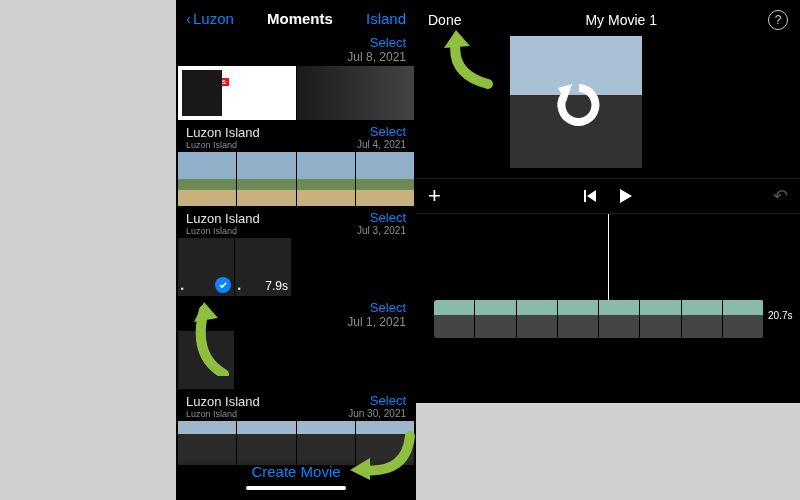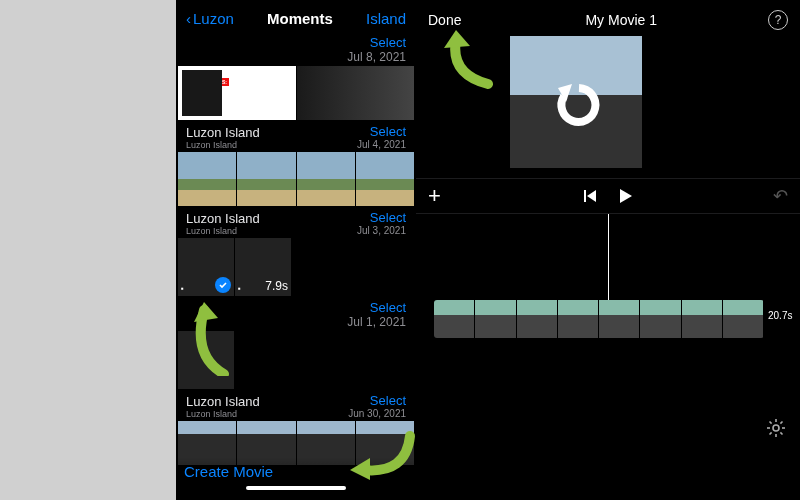--- a/index.html
+++ b/index.html
@@ -1,20 +1,20 @@
 <!DOCTYPE html>
 <html><head>
 <meta charset="utf-8">
 <style>
   * { margin: 0; padding: 0; box-sizing: border-box; }
   body { background: #d0d0d0; display: flex; align-items: center; justify-content: center; height: 500px; font-family: -apple-system, Helvetica, Arial, sans-serif; }
   .stage { width: 800px; height: 500px; background: #d0d0d0; display: flex; }
   .pad-left { width: 176px; }
   .phone { width: 240px; height: 500px; background: #000; color: #fff; position: relative; overflow: hidden; font-size: 11px; }
-  .phone2 { width: 384px; height: 500px; background: #000; color: #fff; position: relative; overflow: hidden; font-size: 11px; }
+  .phone2 { width: 384px; height: 403px; background: #000; color: #fff; position: relative; overflow: hidden; font-size: 11px; }
 
   
   .nav { display: flex; align-items: center; justify-content: space-between; padding: 10px 10px 6px; font-size: 15px; }
   .nav .back { color: #0a84ff; display: flex; align-items: center; gap: 2px; }
   .nav .title { color: #fff; font-weight: 600; }
   .nav .cancel { color: #0a84ff; }
   .chev { display: inline-block; }
 
   .group-head { display: flex; justify-content: flex-end; align-items: flex-end; flex-direction: column; padding: 2px 10px; }
   .group-head .sel { color: #0a84ff; font-size: 13px; }
@@ -33,21 +33,21 @@
   .check { position: absolute; right: 3px; bottom: 3px; width: 16px; height: 16px; border-radius: 50%; background: #0a84ff; display:flex; align-items:center; justify-content:center; }
 
   
   .sky { background: linear-gradient(#8fb0c8 0 50%, #6b8a54 50% 70%, #c7b27e 70% 100%); }
   .indoor { background: linear-gradient(90deg,#1a1a1a,#444); }
   .carint { background: linear-gradient(180deg,#9db7cd 0 30%,#2b2b2b 30% 100%); }
   .gospel { background:#fff; position:relative; }
   .gospel::after { content:""; position:absolute; left:4px; top:4px; width:40px; height:46px; background:#181818; }
   .doc { background:#fff; }
 
-  .bottom-bar { position: absolute; bottom: 0; left: 0; right: 0; padding: 6px 8px 10px; background: linear-gradient(transparent, rgba(0,0,0,0.7)); }
+  .bottom-bar { position: absolute; bottom: 0; left: 0; right: 0; padding: 6px 8px 10px; text-align: center; background: linear-gradient(transparent, rgba(0,0,0,0.7)); }
   .create { color: #0a84ff; font-size: 15px; }
   .meta { color: #8e8e93; font-size: 10px; }
   .home { width: 100px; height: 4px; background: #fff; border-radius: 2px; margin: 6px auto 0; }
 
   
   .arrow { position: absolute; pointer-events:none; }
   .arrow svg { display:block; }
 
   
   .editor-top { height: 170px; position: relative; }

